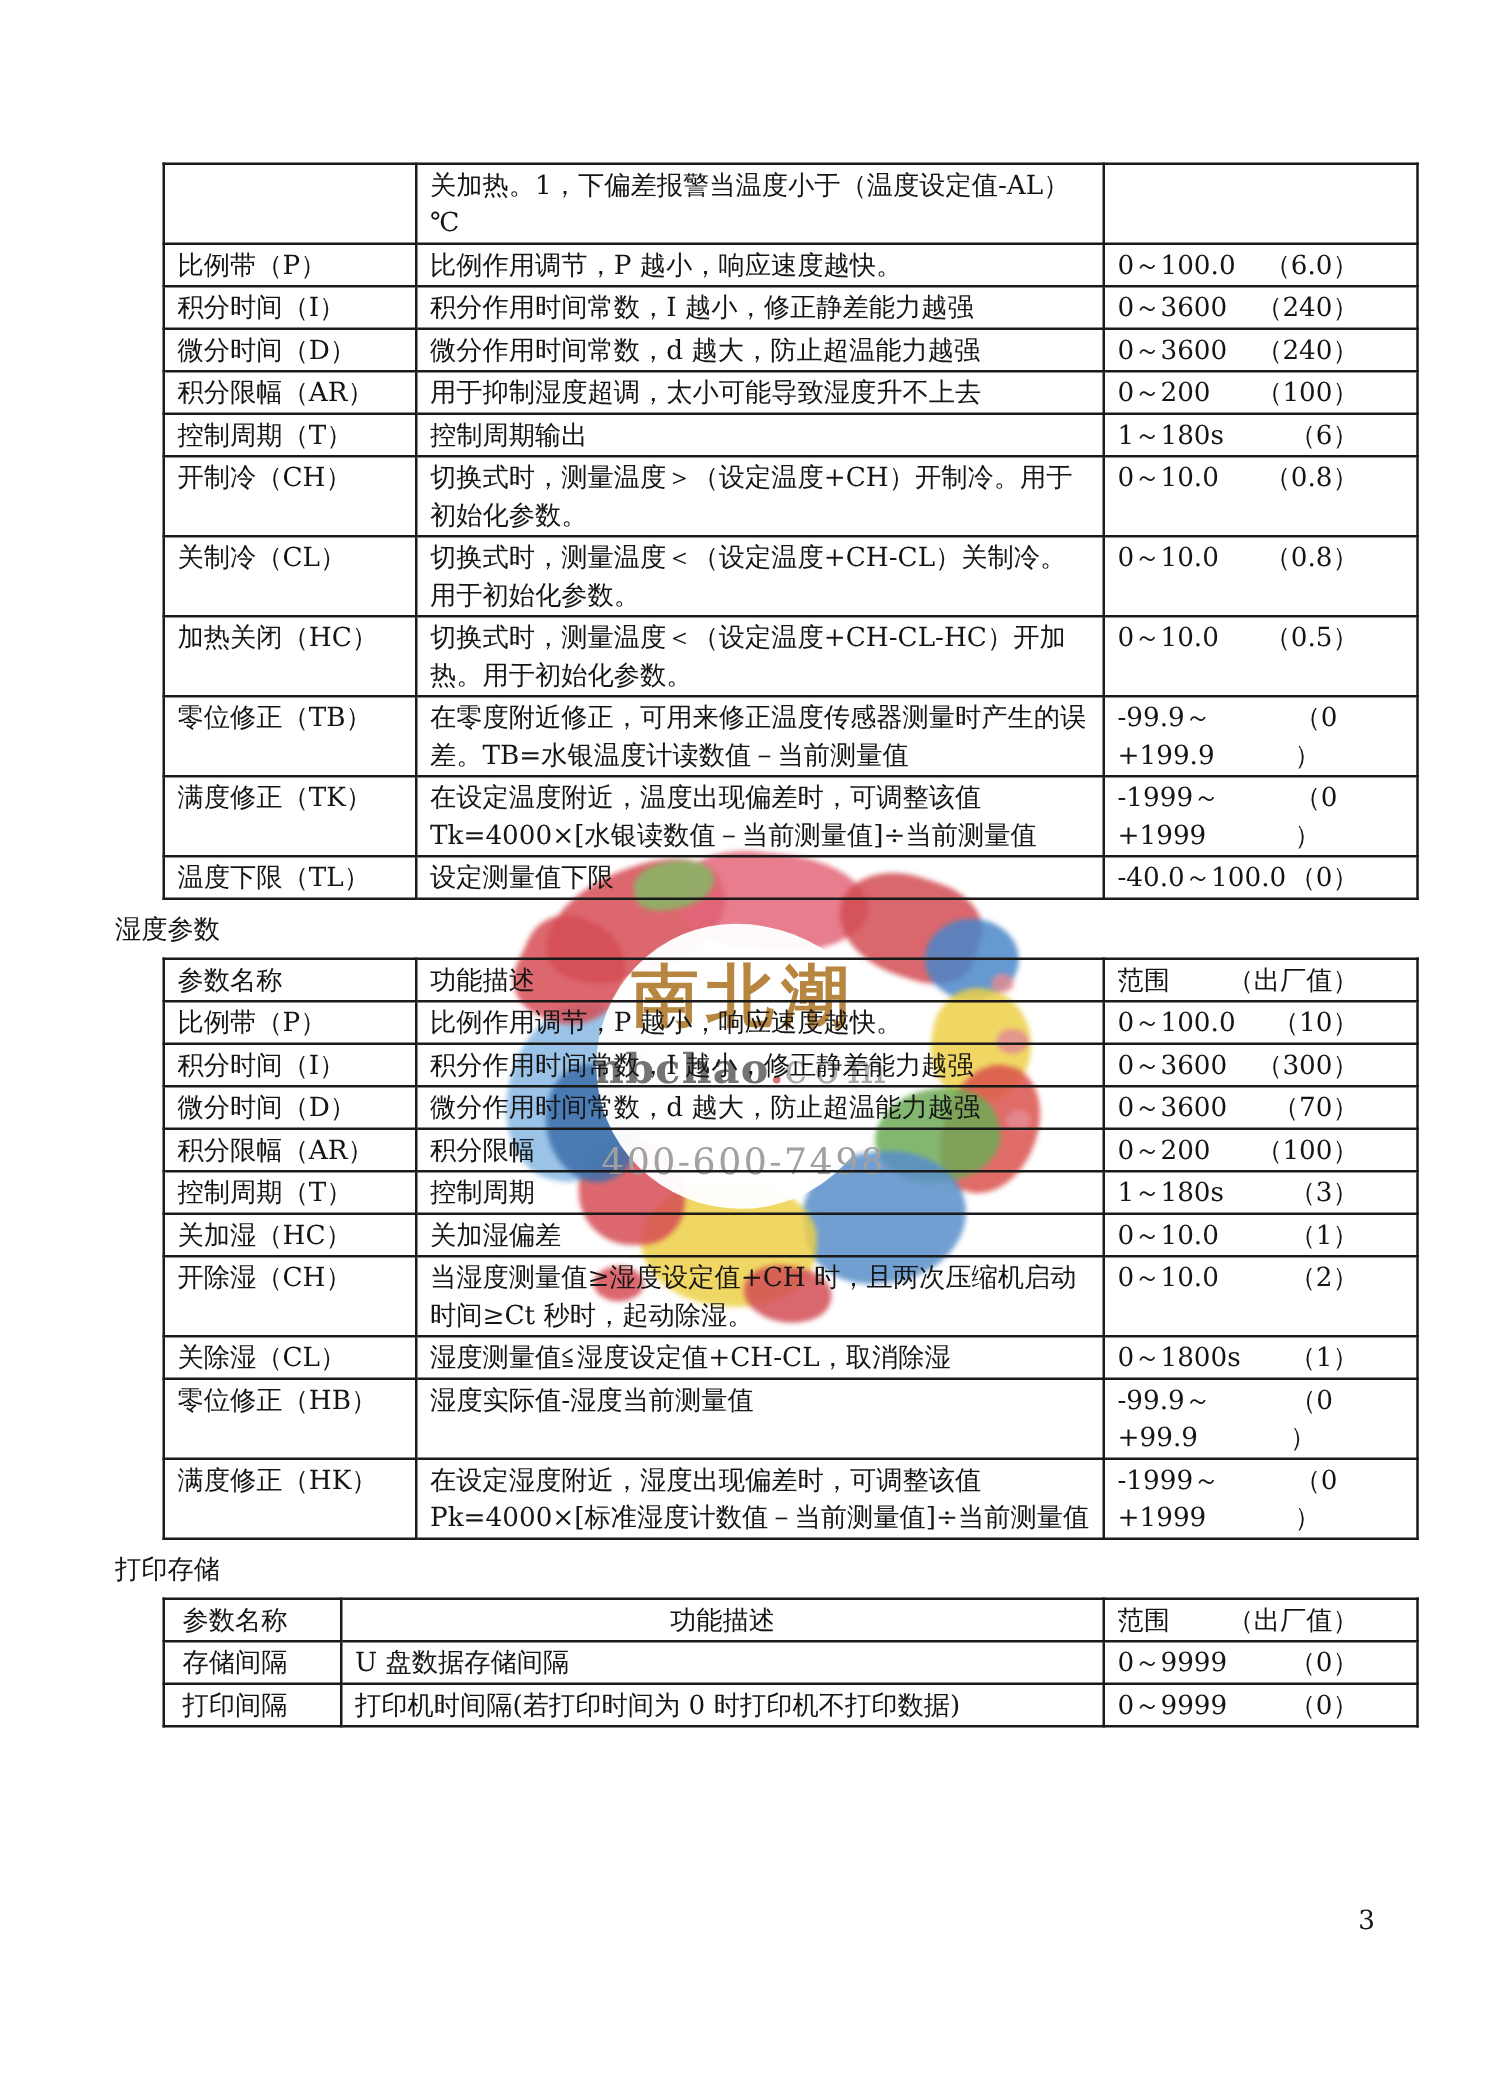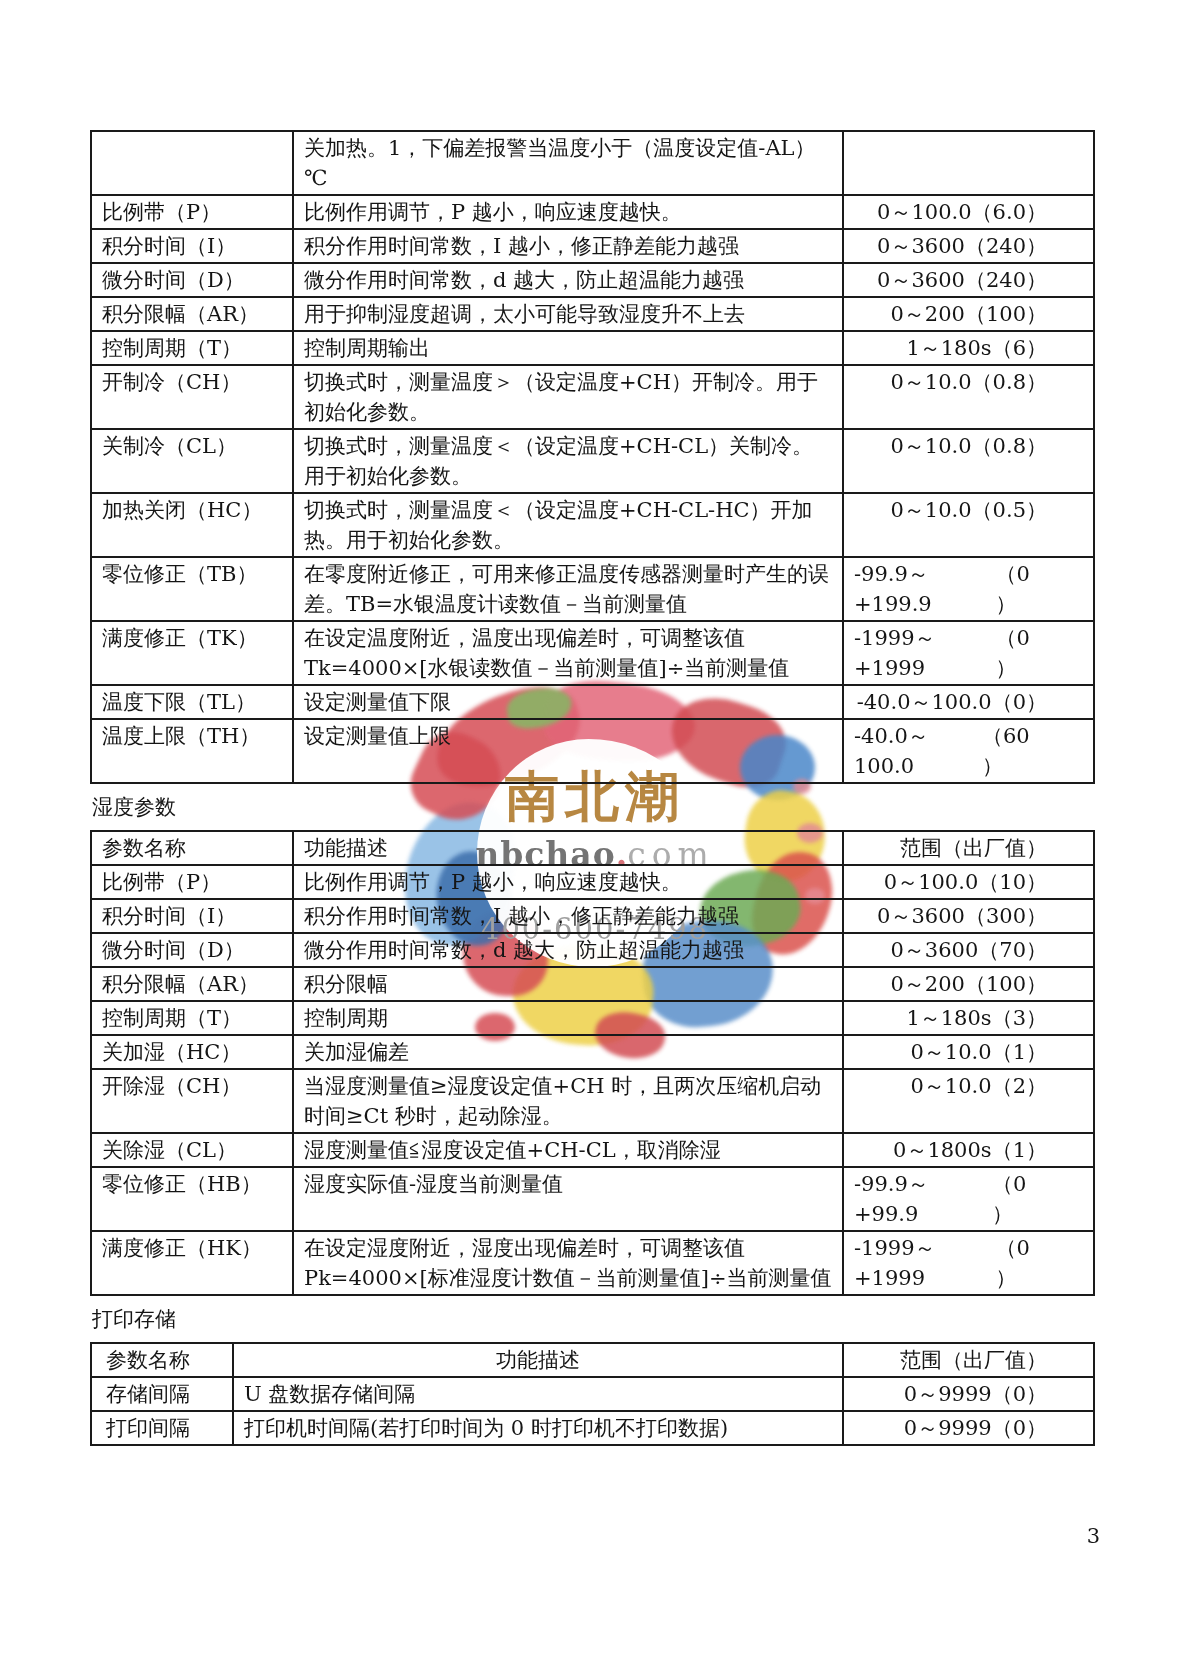--- a/index.html
+++ b/index.html
@@ -21,27 +21,27 @@
     letter-spacing:6px; color:#a16207; opacity:.82; }
   .wm-domain { position:absolute; top:152px; left:0; width:100%; font-size:33px; color:#6a6a6a; }
   .wm-domain .nb { font-weight:bold; letter-spacing:1px; }
   .wm-domain .dot { color:#d4696f; font-weight:bold; }
   .wm-domain .com { color:#a6a6a6; letter-spacing:6px; }
   .wm-phone { position:absolute; top:197px; left:0; width:100%; font-size:29px; color:#9a9a9a; letter-spacing:2px;margin-top:32px; }
 
   
   .content { position:relative; z-index:1; padding:130px 0 0 90px; width:1103px; }
 
-  table.ptable { width:1003px; border-collapse:collapse; table-layout:fixed; background:transparent; }
+  table.ptable { width:1003px; border-collapse:collapse; table-layout:fixed; background:transparent;margin-left:40px; }
   table.ptable td { border:2px solid #1a1a1a; font-size:21px; line-height:30px;
     padding:1px 10px; vertical-align:top; word-break:break-word; }
   td.c-name { padding-left:24px; }
   td.c-desc { padding-left:12px; }
   td.c-range { padding-left:12px; }
-  .rf { display:flex; justify-content:flex-end; align-items:flex-start; padding-right:36px; }
+  .rf { display:flex; justify-content:space-between; align-items:flex-start; padding-right:36px; }
   .center { text-align:center; }
 
   .section-label { font-size:21px; line-height:26px; margin:10px 0 10px 2px; }
 
   .page-number { position:absolute; top:1524px; right:100px; font-size:21px; z-index:1; }
 </style>
 </head>
 <body>
 
 <div class="watermark">
@@ -196,30 +196,20 @@
       <tr>
         <td class="c-name">温度下限（TL）</td>
         <td class="c-desc">设定测量值下限</td>
         <td class="c-range">
             <div class="rf">
               <span>-40.0～100.0</span>
               <span>（0）</span>
             </div>
           </td>
       </tr>
-      <tr>
-        <td class="c-name">温度上限（TH）</td>
-        <td class="c-desc">设定测量值上限</td>
-        <td class="c-range">
-            <div class="rf">
-              <span>-40.0～100.0</span>
-              <span>（60）</span>
-            </div>
-          </td>
-      </tr>
     </tbody>
   </table>
 
   <div class="section-label">湿度参数</div>
 
   <table class="ptable">
     <colgroup>
         <col style="width:202px">
         <col style="width:550px">
         <col style="width:251px">

